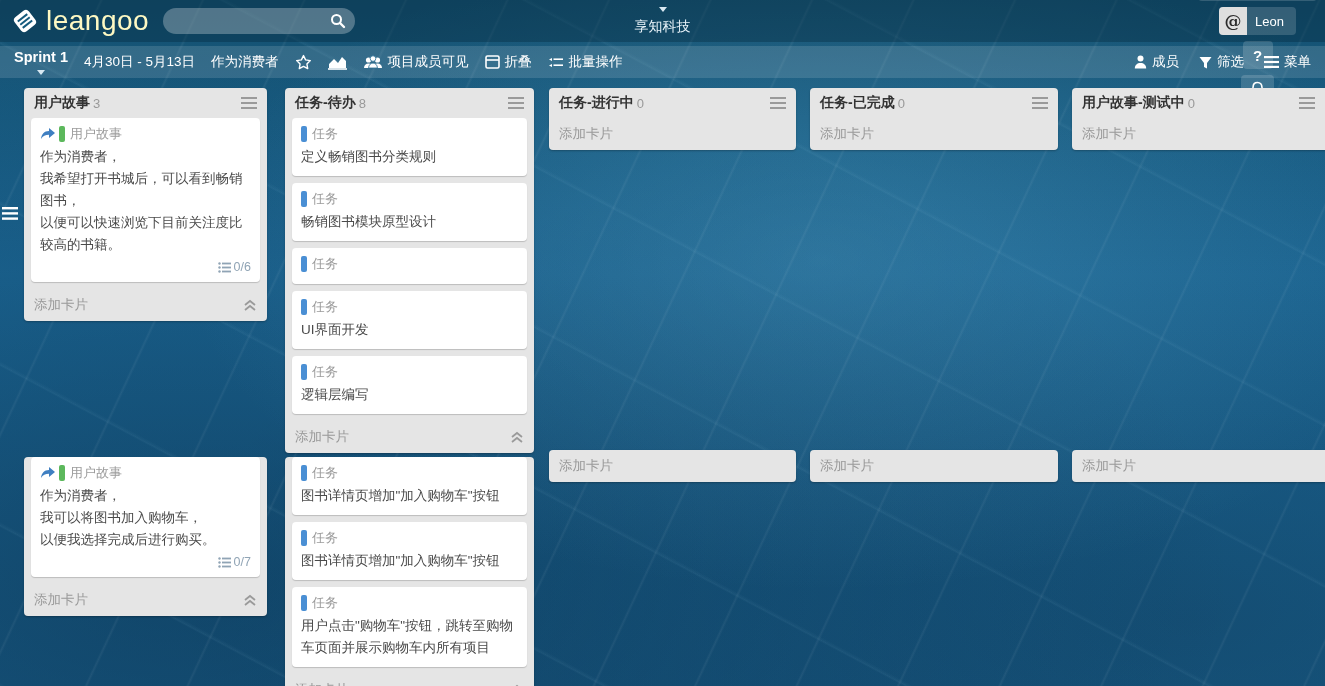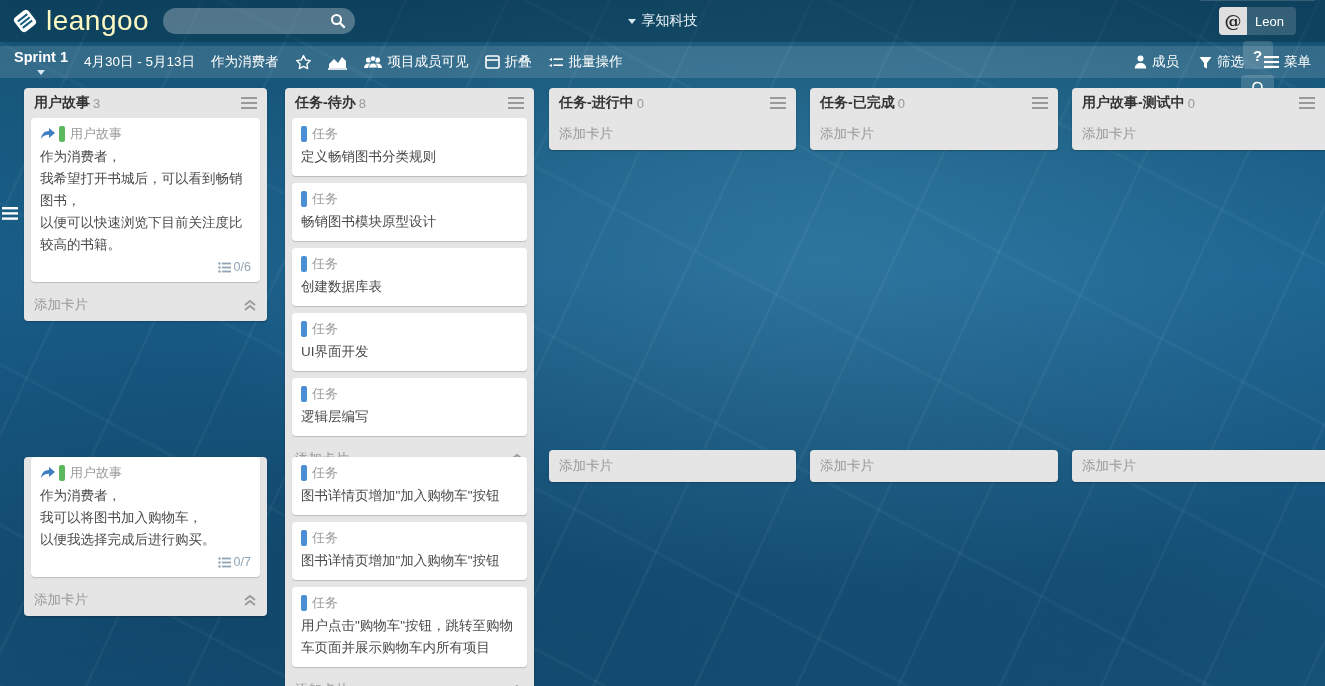--- a/index.html
+++ b/index.html
@@ -30,21 +30,21 @@
     background:rgba(255,255,255,0.28); border:none; outline:none;
     color:#fff; font-size:13px; padding:0 30px 0 12px;
   }
   .search-wrap { position:relative; }
   .search-wrap svg { position:absolute; right:9px; top:5px; }
   .board-switcher {
     position:absolute; left:0; right:0; top:0; height:42px;
     display:flex; align-items:center; justify-content:center; gap:6px;
     pointer-events:none; font-size:14px; color:#eaf4fa;
   }
-  .board-switcher .inner { pointer-events:auto; display:flex; align-items:center; gap:6px; cursor:pointer; }
+  .board-switcher .inner { pointer-events:auto; display:flex; align-items:center; gap:6px; cursor:pointer;flex-direction:column; }
   .caret { width:0; height:0; border-left:4px solid transparent; border-right:4px solid transparent; border-top:5px solid #d8e8f2; display:inline-block; }
   .nav-right { margin-left:auto; display:flex; align-items:center; gap:6px;flex-direction:column; }
   .nav-btn {
     height:28px; min-width:30px; border-radius:4px;
     background:rgba(255,255,255,0.16);
     display:flex; align-items:center; justify-content:center;
     padding:0 8px; color:#fff; font-size:13px; cursor:pointer; gap:6px;
   }
   .nav-btn.group { gap:9px; }
   .vr { width:1px; height:18px; background:rgba(255,255,255,0.25); }
@@ -383,21 +383,20 @@
               <span class="type-bar blue"></span>
               <span class="card-type">任务</span>
             </div>
           <div class="card-text">畅销图书模块原型设计</div>
         </div>
         <div class="card">
           <div class="card-labels">
               <span class="type-bar blue"></span>
               <span class="card-type">任务</span>
             </div>
-          <div class="card-text">创建数据库表</div>
         </div>
         <div class="card">
           <div class="card-labels">
               <span class="type-bar blue"></span>
               <span class="card-type">任务</span>
             </div>
           <div class="card-text">UI界面开发</div>
         </div>
         <div class="card">
           <div class="card-labels">

